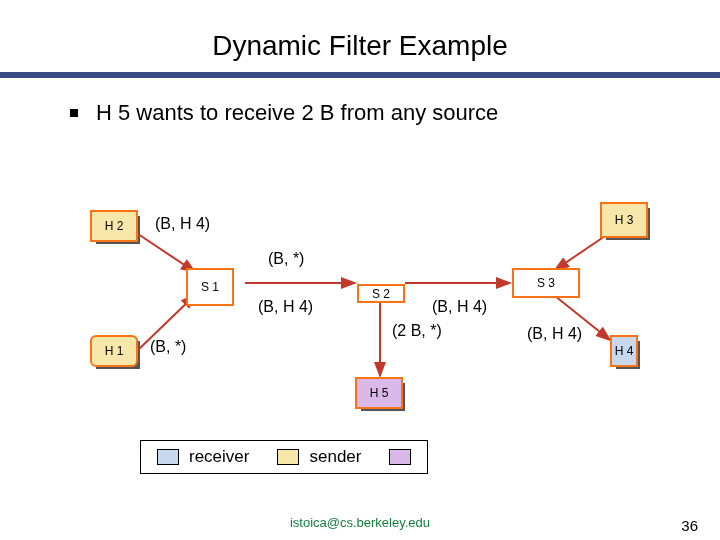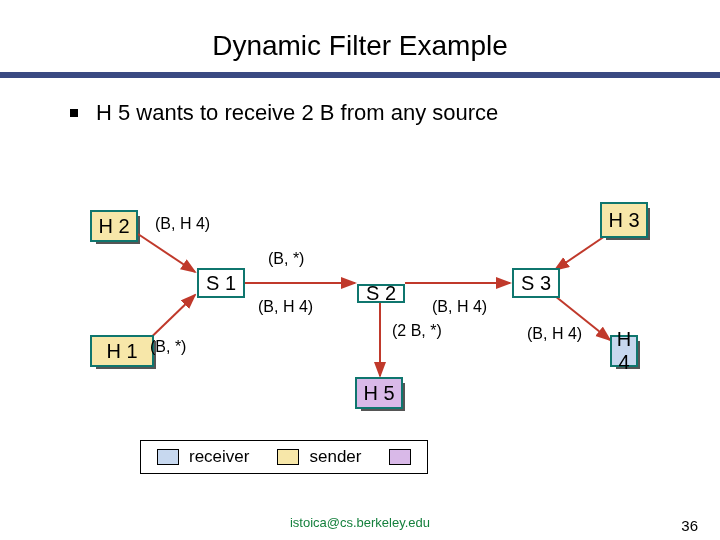--- a/index.html
+++ b/index.html
@@ -17,22 +17,22 @@
   }
   .bullet-row {
     display: flex; align-items: center;
     padding: 22px 0 0 70px; font-size: 22px;
   }
   .bullet-row .sq {
     width: 8px; height: 8px; background: #000; margin-right: 18px;
   }
   .diagram { position: absolute; left: 0; top: 210px; width: 720px; height: 230px; }
   .node {
-    position: absolute; border: 2px solid #0f766e;
-    font-size: 20px; text-align: center;
+    position: absolute; border: 2px solid #f97316;
+    font-size: 12px; text-align: center;
     display: flex; align-items: center; justify-content: center;
     background: #fff;
   }
   .shadow::after {
     content: ""; position: absolute; left: 4px; top: 4px;
     width: 100%; height: 100%; background: #555; z-index: -1;
   }
   .host-recv { background: #c7d8ef; }
   .host-send { background: #f7e7a9; }
   .host-both { background: #d9b9e8; }
@@ -81,28 +81,28 @@
     <line x1="405" y1="73" x2="510" y2="73" stroke="#c0392b" stroke-width="2" marker-end="url(#ah)"></line>
 
     <line x1="608" y1="24" x2="555" y2="60" stroke="#c0392b" stroke-width="2" marker-end="url(#ah)"></line>
 
     <line x1="555" y1="86" x2="610" y2="130" stroke="#c0392b" stroke-width="2" marker-end="url(#ah)"></line>
 
     <line x1="380" y1="88" x2="380" y2="166" stroke="#c0392b" stroke-width="2" marker-end="url(#ah)"></line>
   </svg>
 
   <div class="node host-send shadow" style="left:90px; top:0; width:48px; height:32px;">H 2</div>
-  <div class="node host-send shadow" style="left:90px; top:125px; width:64px; height:32px;">H 1</div>
+  <div class="node host-send shadow" style="left:90px; top:125px; width:48px; height:32px;border-radius:6px;">H 1</div>
   <div class="node host-send shadow" style="left:600px; top:-8px; width:48px; height:36px;text-align:right;">H 3</div>
   <div class="node host-recv shadow" style="left:610px; top:125px; width:28px; height:32px;">H 4</div>
   <div class="node host-both shadow" style="left:355px; top:167px; width:48px; height:32px;">H 5</div>
 
-  <div class="node" style="left:197px; top:58px; width:48px; height:30px;">S 1</div>
+  <div class="node" style="left:186px; top:58px; width:48px; height:38px;">S 1</div>
   <div class="node" style="left:357px; top:58px; width:48px; height:19px;margin-top:16px;">S 2</div>
-  <div class="node" style="left:512px; top:58px; width:48px; height:30px;">S 3</div>
+  <div class="node" style="left:512px; top:58px; width:68px; height:30px;">S 3</div>
 
   <span class="lbl" style="left:155px; top:5px;">(B, H 4)</span>
   <span class="lbl" style="left:268px; top:40px;">(B, *)</span>
   <span class="lbl" style="left:258px; top:88px;">(B, H 4)</span>
   <span class="lbl" style="left:150px; top:128px;">(B, *)</span>
   <span class="lbl" style="left:432px; top:88px;">(B, H 4)</span>
   <span class="lbl" style="left:392px; top:112px;">(2 B, *)</span>
   <span class="lbl" style="left:527px; top:115px;">(B, H 4)</span>
 </div>
 

